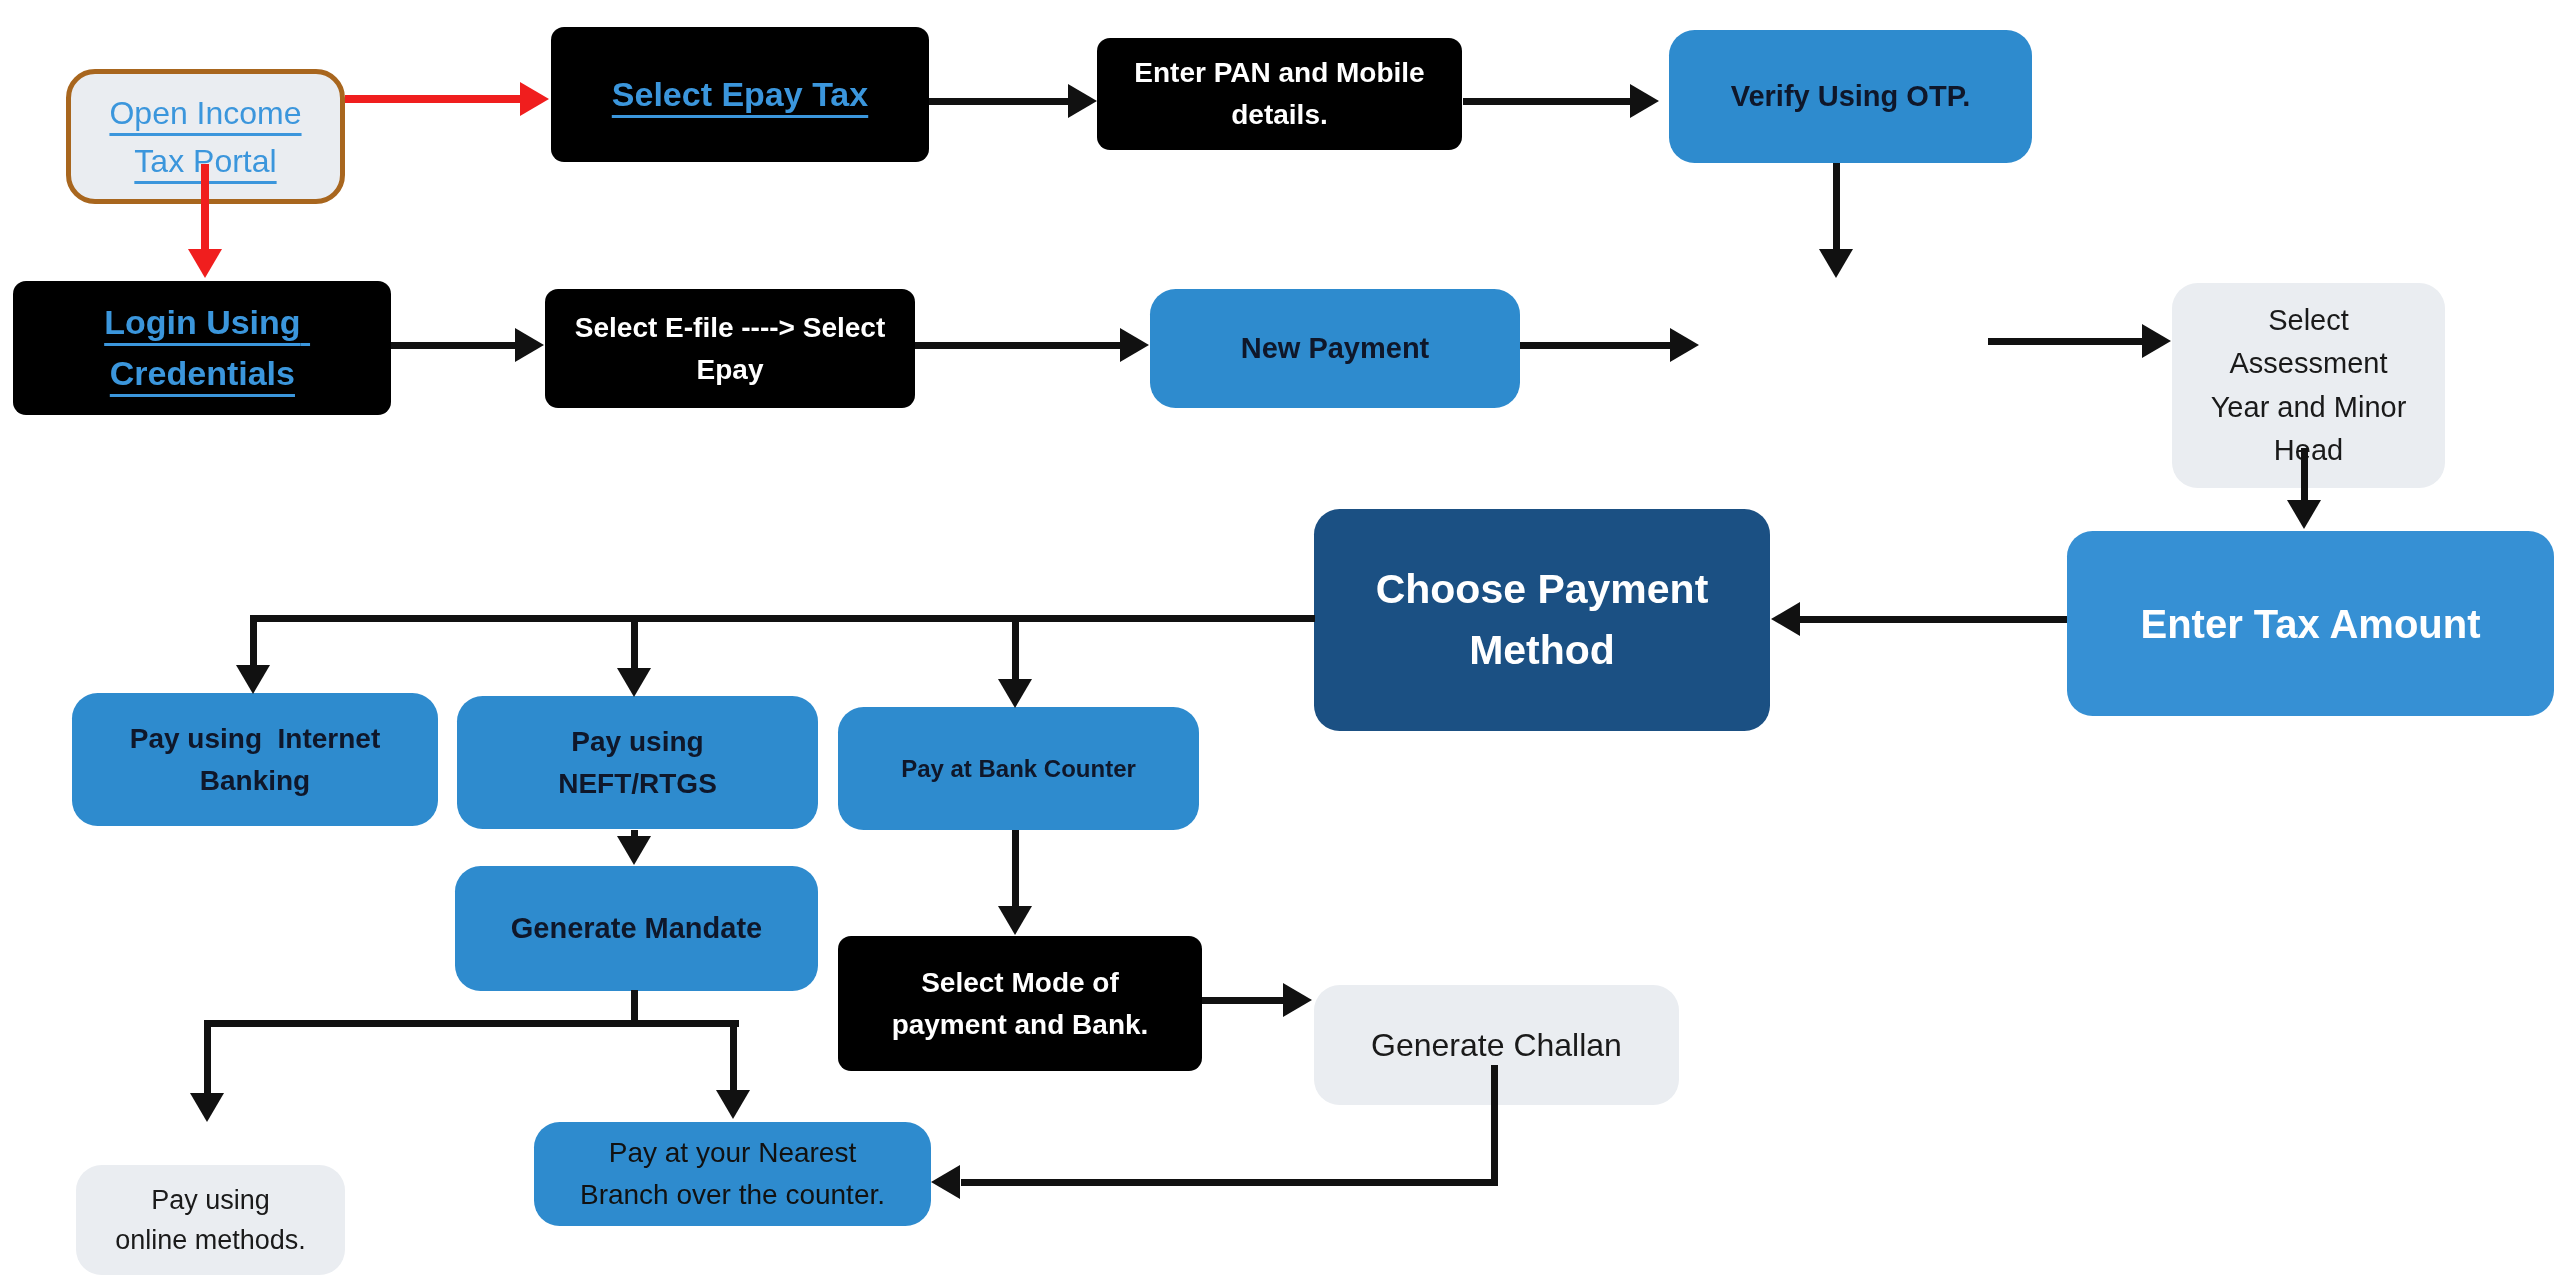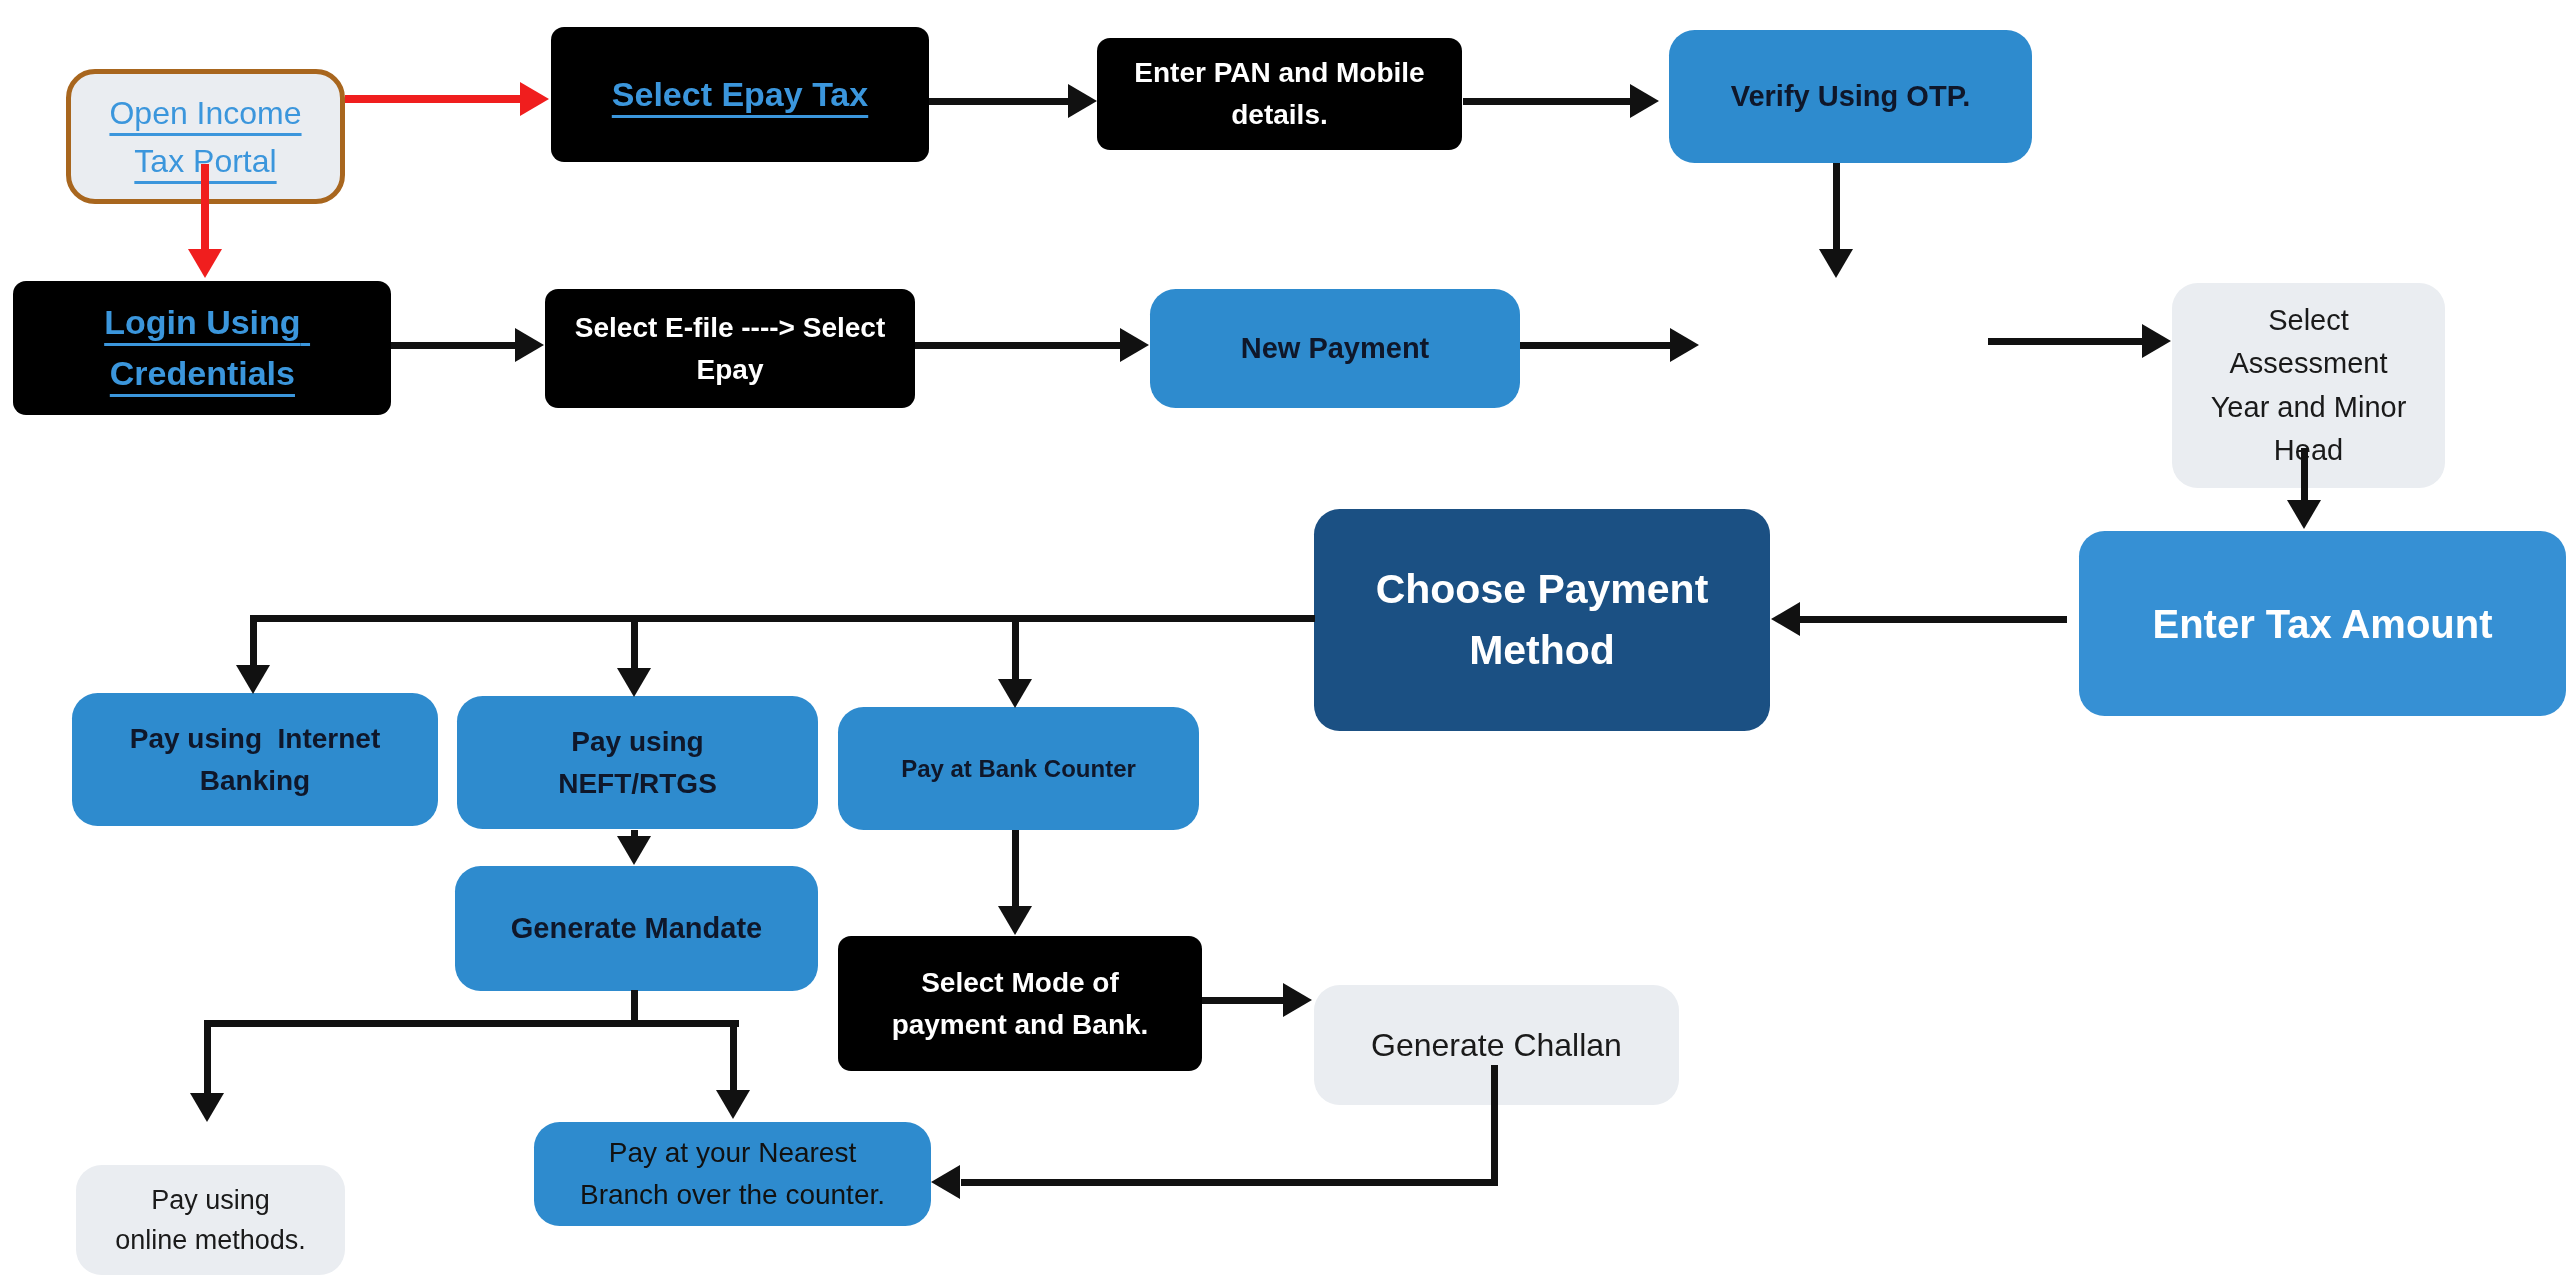--- a/index.html
+++ b/index.html
@@ -15,21 +15,21 @@
     display:flex;align-items:center;justify-content:center;
     text-align:center;
     border-radius:25.6px;
     line-height:1.5;
     white-space:pre-wrap;
     box-sizing:border-box;
     font-weight:600;
   }
   .cyan{background:#000000;color:#ffffff;border-radius:13px;}
   .blue{background:#2E8BCE;color:#0f172a;}
-  .blue-light{background:#3690D4;color:#ffffff;margin-left:12px;}
+  .blue-light{background:#3690D4;color:#ffffff;}
   .navy{background:#1B5083;color:#ffffff;font-weight:800;}
   .gray{background:#EAEDF1;color:#1A1A1A;font-weight:500;margin-top:40px;}
   .bordered{border:5.5px solid #A8661E;border-radius:29px;}
   .link{color:#3B96DC;text-decoration:underline;text-decoration-thickness:3px;text-underline-offset:8.5px;}
   .black-text{color:#111111;font-weight:500;}
 
   
   .hline{position:absolute;height:6.7px;background:#111111;}
   .vline{position:absolute;width:6.7px;background:#111111;}
   .hline.red,.vline.red{background:#F01E1E;}

